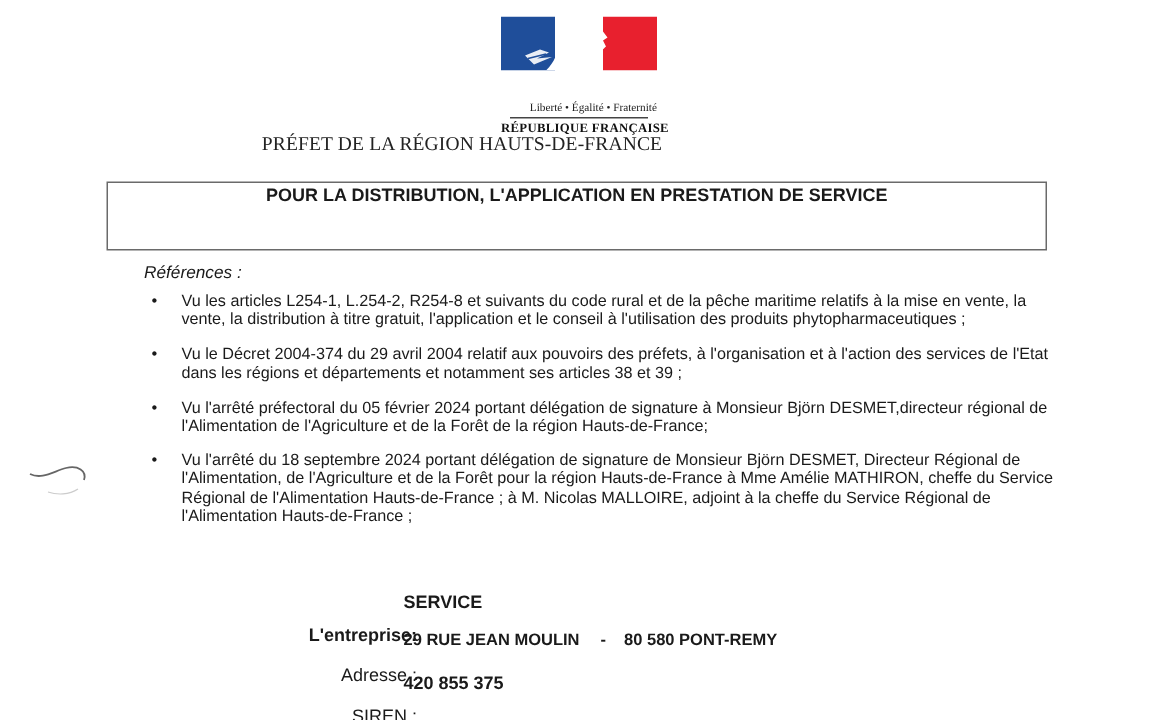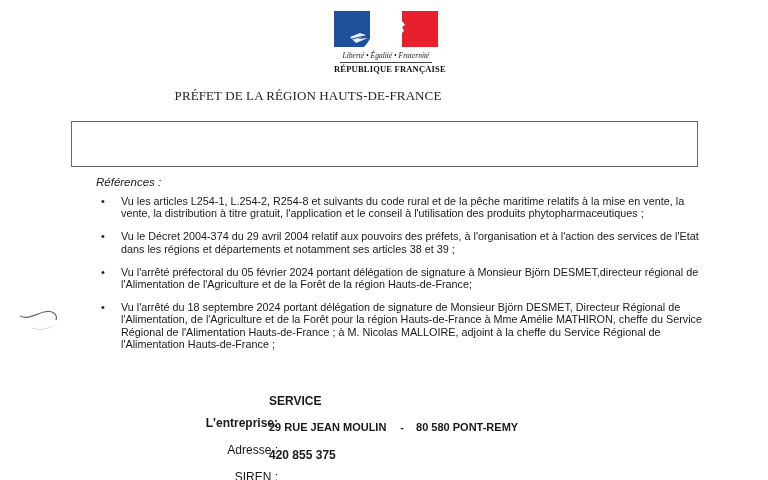--- a/index.html
+++ b/index.html
@@ -7,22 +7,22 @@
       width:768px; height:480px; background:#ffffff; position:relative; overflow:hidden;
       font-family:"Liberation Sans", sans-serif; color:#1a1a1a;
     }
     .logo { position:absolute; left:334px; top:11px; width:104px; }
     .flag { position:relative; width:104px; height:36px; overflow:hidden; }
     .flag .blue { position:absolute; left:0; top:0; width:36px; height:36px; }
     .flag .white { position:absolute; left:36px; top:0; width:32px; height:36px; background:#ffffff; }
     .flag .red { position:absolute; left:68px; top:0; width:36px; height:36px; }
     .flag svg { position:absolute; left:0; top:0; }
     .motto {
-      font-family:"Liberation Serif", serif; font-style:italic; font-size:7.5px;
-      text-align:center; margin-top:4px; color:#222; white-space:nowrap;
+      font-family:"Liberation Serif", serif; font-size:7.5px;
+      text-align:right; margin-top:20px; color:#222; white-space:nowrap;
     }
     .rf-line { height:1px; background:#444; margin:2px 6px 1px 6px; }
     .republique {
       font-family:"Liberation Serif", serif; font-size:8.5px; font-weight:bold;
       text-align:right; letter-spacing:0.2px; color:#111; white-space:nowrap;
     }
     .prefet {
       position:absolute; left:0; width:616px; top:88px; text-align:center;
       font-family:"Liberation Serif", serif; font-size:13px; color:#222; letter-spacing:0.1px;
     }
@@ -62,20 +62,21 @@
     </svg>
   </div>
   <div class="motto">Liberté • Égalité • Fraternité</div>
   <div class="rf-line"></div>
   <div class="republique">RÉPUBLIQUE FRANÇAISE</div>
 </div>
 
 <div class="prefet">PRÉFET DE LA RÉGION HAUTS-DE-FRANCE</div>
 
 <div class="title-box">
+  <div>POUR LA DISTRIBUTION, L'APPLICATION EN PRESTATION DE SERVICE</div>
 </div>
 
 <div class="references-label">Références :</div>
 
 <ul class="ref-list">
   <li class="ref-item">
     <span class="bullet">•</span>
     <span class="text">Vu les articles L254-1, L.254-2, R254-8 et suivants du code rural et de la pêche maritime relatifs à la mise en vente, la vente, la distribution à titre gratuit, l'application et le conseil à l'utilisation des produits phytopharmaceutiques ;</span>
   </li>
   <li class="ref-item">

